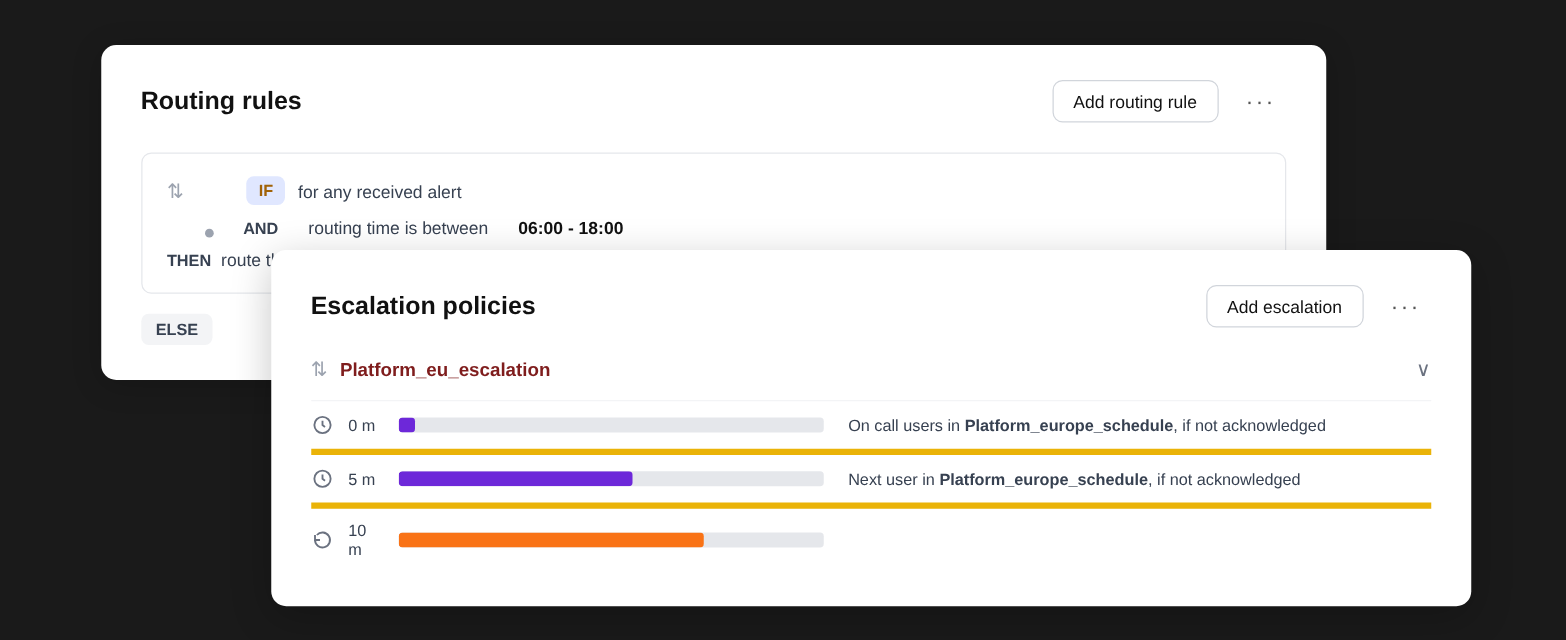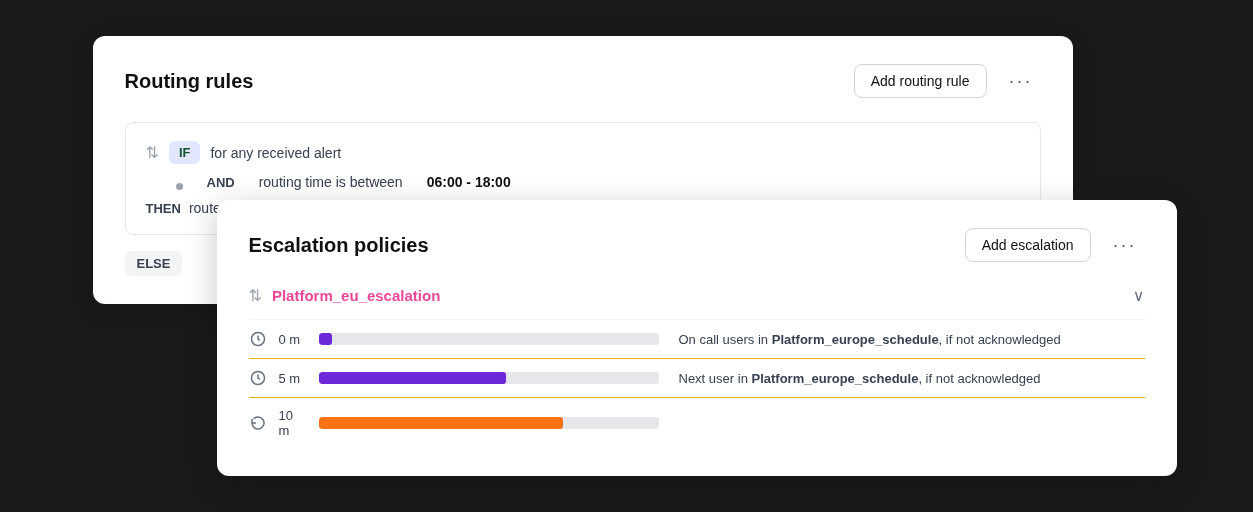--- a/index.html
+++ b/index.html
@@ -14,21 +14,21 @@
     }
     .scene {
       position: relative;
       width: 1100px;
       height: 440px;
     }
     
     .card-routing {
       position: absolute;
       top: 0;
-      left: 16px;
+      left: 4px;
       width: 980px;
       background: #fff;
       border-radius: 12px;
       box-shadow: 0 4px 24px rgba(0,0,0,0.18);
       padding: 28px 32px 28px 32px;
       z-index: 1;
     }
     .card-header {
       display: flex;
       align-items: center;
@@ -76,25 +76,26 @@
       gap: 10px;
       margin-bottom: 10px;
     }
     .drag-icon {
       color: #9ca3af;
       font-size: 16px;
       cursor: grab;
     }
     .badge-if {
       background: #e0e7ff;
-      color: #14532d;
+      color: #a16207;
       font-size: 13px;
       font-weight: 700;
       padding: 4px 10px;
       border-radius: 6px;
+      margin-left: 40px;
     }
     .rule-text {
       font-size: 14px;
       color: #374151;
     }
     .rule-and-row {
       display: flex;
       align-items: flex-end;
       gap: 24px;
       margin-left: 30px;
@@ -161,21 +162,21 @@
       display: flex;
       align-items: center;
       gap: 10px;
       border-bottom: 1px solid #f3f4f6;
       padding-bottom: 14px;
       margin-bottom: 0;
     }
     .policy-name {
       font-size: 15px;
       font-weight: 700;
-      color: #ec4899;
+      color: #7f1d1d;
     }
     .chevron-icon {
       color: #6b7280;
       font-size: 16px;
     }
     .step-icon {
       width: 18px;
       height: 18px;
       color: #6b7280;
       flex-shrink: 0;
@@ -210,21 +211,21 @@
       flex: 1;
       padding-left: 8px;
     }
     .step-desc strong { font-weight: 700; }
     .escalation-steps { margin-top: 0; }
     .step-row {
       display: flex;
       align-items: center;
       gap: 12px;
       padding: 10px 0;
-      border-bottom: 1px solid #eab308;
+      border-bottom: 5px solid #eab308;
     }
     .step-row:last-child { border-bottom: none; }
 
     
     .icon-svg { width: 16px; height: 16px; vertical-align: middle; }
   </style>
 </head>
 <body>
 
 <div class="scene">

